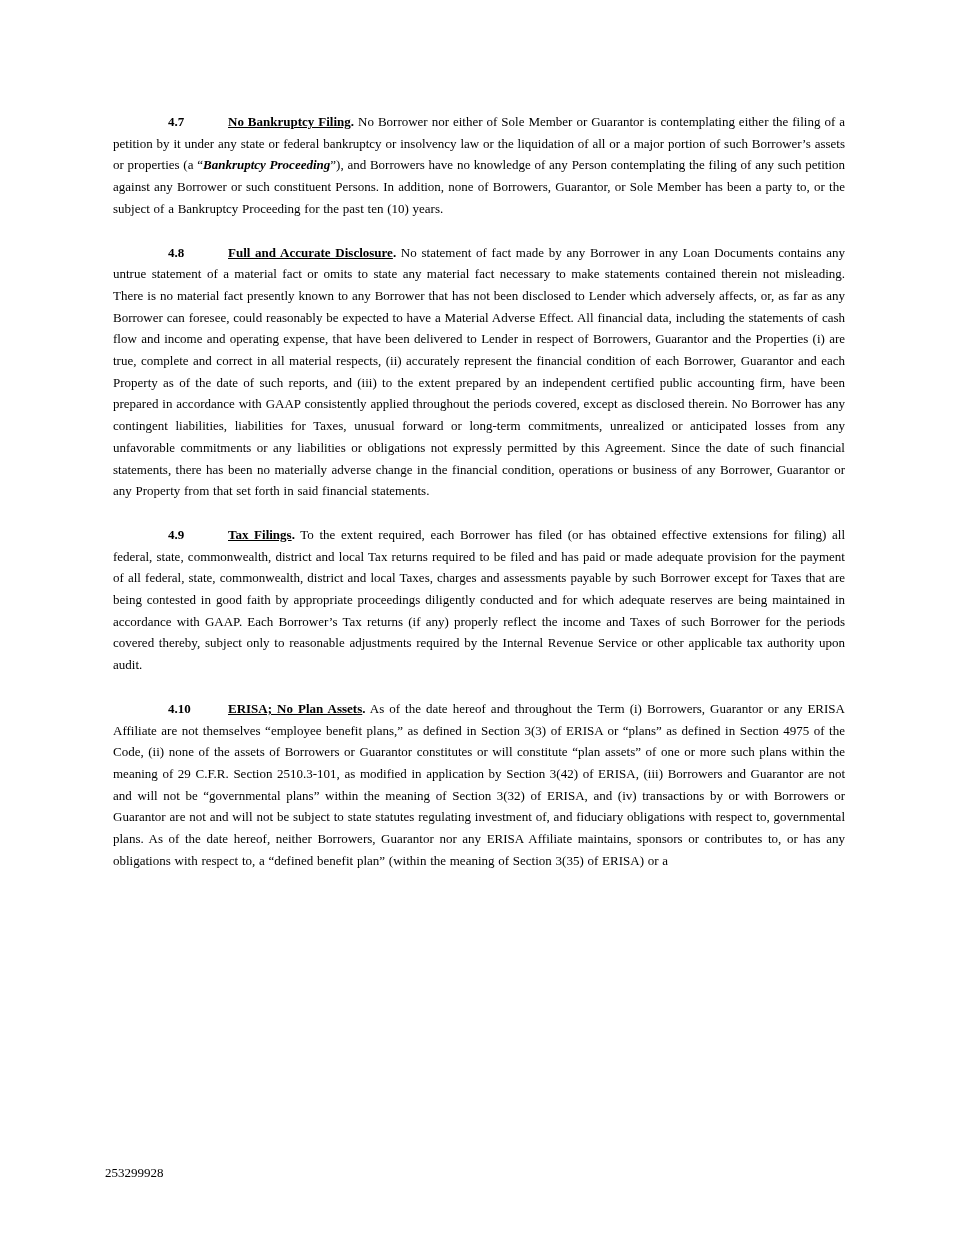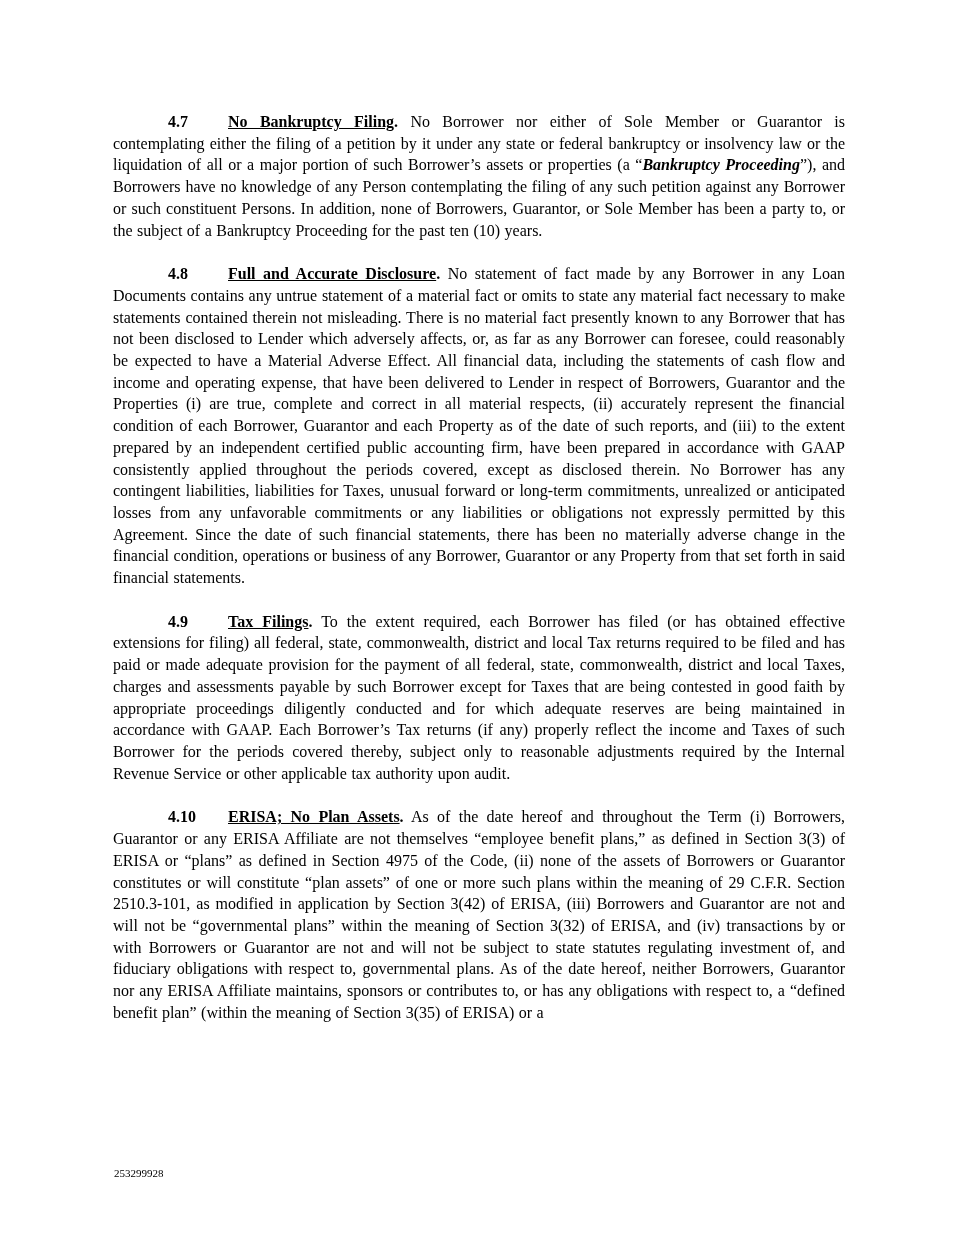--- a/index.html
+++ b/index.html
@@ -17,21 +17,21 @@
       overflow: hidden;
     }
     .doc-body {
       position: absolute;
       left: 113px;
       top: 111px;
       width: 732px;
     }
     .para {
       margin: 0 0 22px 0;
-      font-size: 16px;
+      font-size: 13px;
       line-height: 21.7px;
       text-align: justify;
       text-indent: 55px;
       word-spacing: 0.5px;
     }
     .sec-num {
       display: inline-block;
       width: 60px;
       text-indent: 0;
       font-weight: bold;
@@ -53,23 +53,22 @@
       left: 0;
       width: 100%;
       text-align: center;
       font-size: 16.4px;
       line-height: 22px;
     }
     .footer-doc-number {
       position: absolute;
       top: 1166px;
       left: 105px;
-      font-size: 11px;
+      font-size: 13px;
       line-height: 14px;
-      margin-left: 9px;
     }
   </style>
 </head>
 <body>
 
 <div class="page">
 
   <div class="doc-body">
 
     <p class="para"><span class="sec-num">4.7</span><span class="sec-title">No Bankruptcy Filing</span><span class="sec-period">.</span><span> No Borrower nor either of Sole Member or Guarantor is contemplating either the filing of a petition by it under any state or federal bankruptcy or insolvency law or the liquidation of all or a major portion of such Borrower’s assets or properties (a “</span><span class="defined-term">Bankruptcy Proceeding</span><span>”), and Borrowers have no knowledge of any Person contemplating the filing of any such petition against any Borrower or such constituent Persons. In addition, none of Borrowers, Guarantor, or Sole Member has been a party to, or the subject of a Bankruptcy Proceeding for the past ten (10) years.</span></p>

